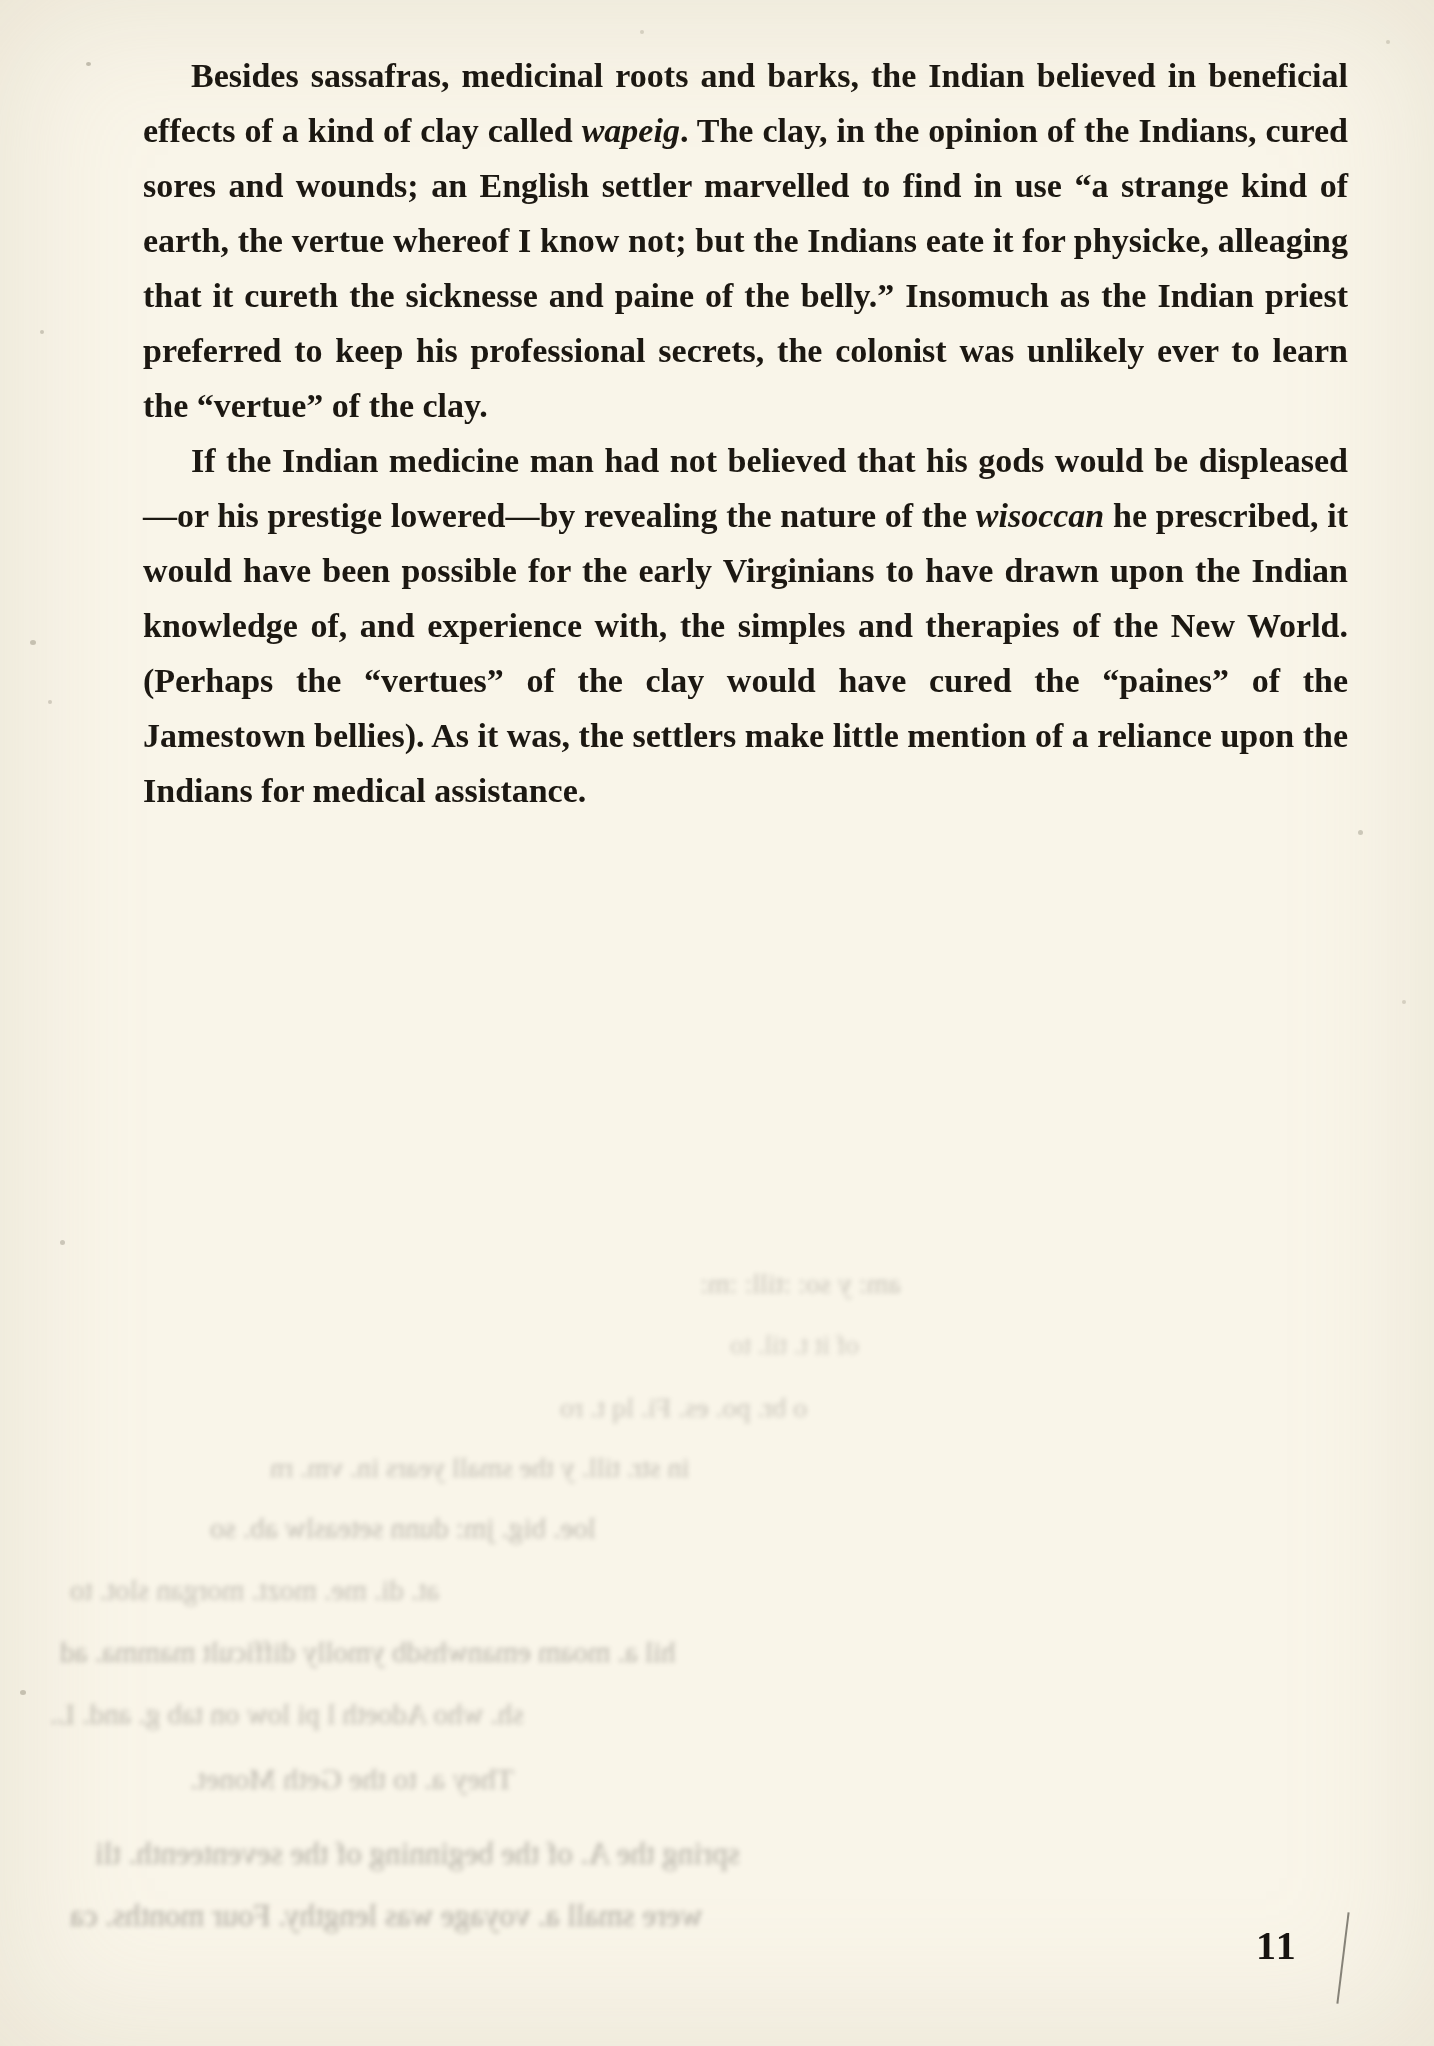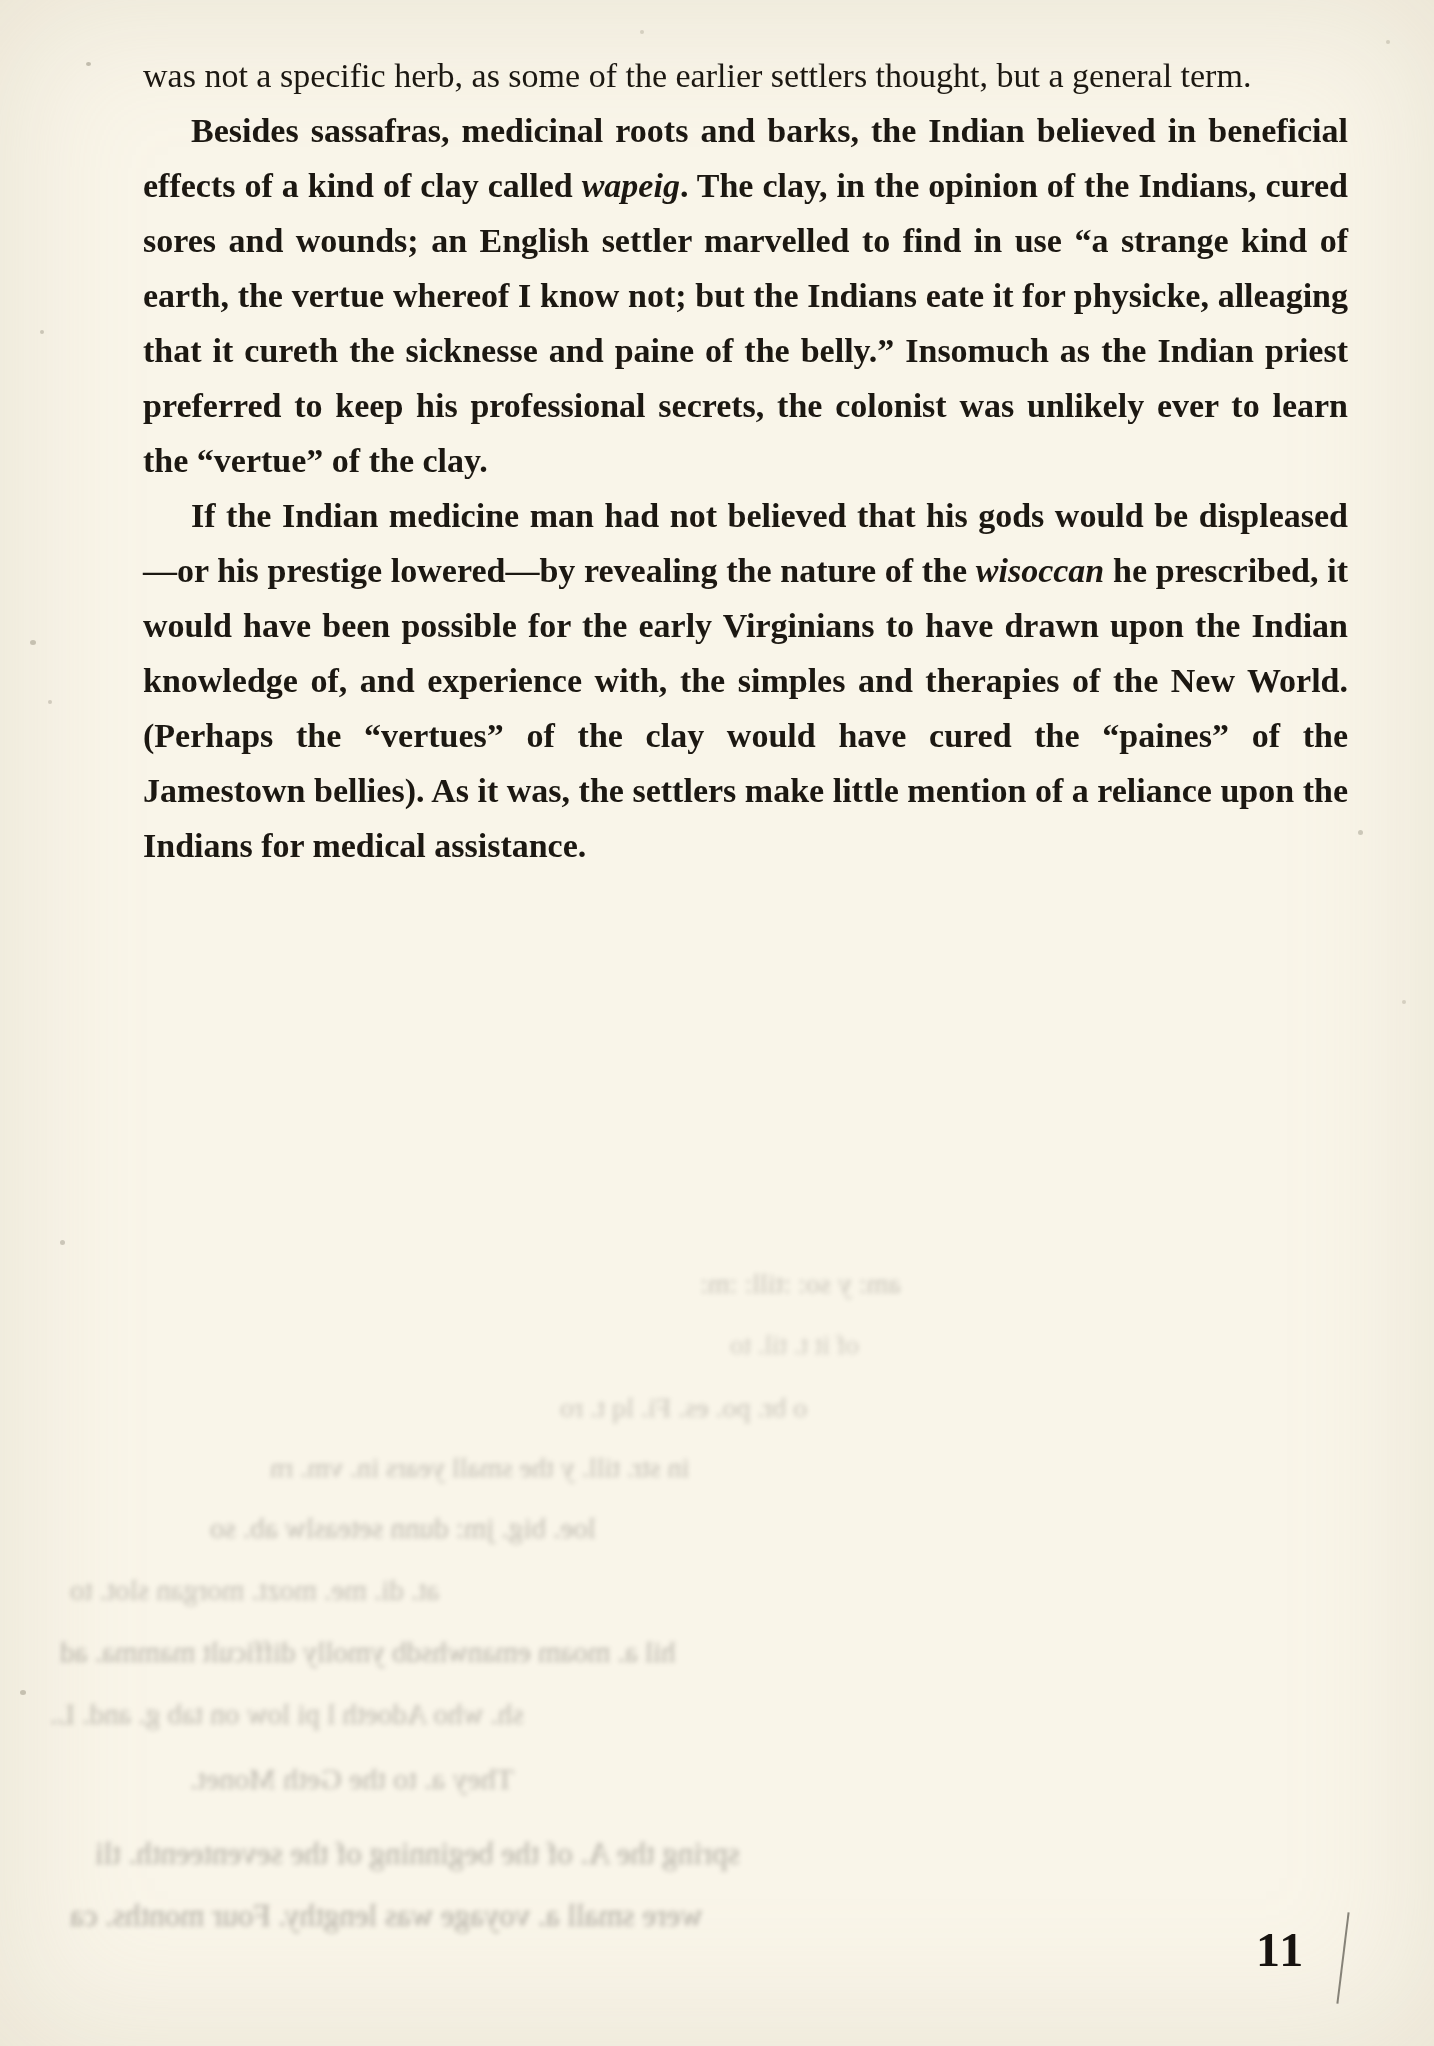--- a/index.html
+++ b/index.html
@@ -33,21 +33,21 @@
     text-indent: 48px;
     font-weight: bold;
   }
   .text-block em {
     font-style: italic;
   }
   .page-number {
     position: absolute;
     left: 1256px;
     top: 1922px;
-    font-size: 48px;
+    font-size: 40px;
     font-weight: bold;
     color: #171310;
     letter-spacing: 2px;
   }
   .scan-artifact-line {
     position: absolute;
     left: 1342px;
     top: 1912px;
     width: 2px;
     height: 92px;
@@ -70,23 +70,20 @@
     border-radius: 50%;
     background: #8d8775;
   }
 </style>
 </head>
 <body>
 
 <div class="page">
 
   <div class="text-block">
-    <p>
-      <span>was not a specific herb, as some of the earlier settlers thought, but a general term.</span>
-    </p>
     <p class="indent">
       <span>Besides sassafras, medicinal roots and barks, the Indian believed in beneficial effects of a kind of clay called </span><em>wapeig</em><span>. The clay, in the opinion of the Indians, cured sores and wounds; an English settler marvelled to find in use “a strange kind of earth, the vertue whereof I know not; but the Indians eate it for physicke, alleaging that it cureth the sicknesse and paine of the belly.” Insomuch as the Indian priest preferred to keep his professional secrets, the colonist was unlikely ever to learn the “vertue” of the clay.</span>
     </p>
     <p class="indent">
       <span>If the Indian medicine man had not believed that his gods would be displeased—or his prestige lowered—by revealing the nature of the </span><em>wisoccan</em><span> he prescribed, it would have been possible for the early Virginians to have drawn upon the Indian knowledge of, and experience with, the simples and therapies of the New World. (Perhaps the “vertues” of the clay would have cured the “paines” of the Jamestown bellies). As it was, the settlers make little mention of a reliance upon the Indians for medical assistance.</span>
     </p>
   </div>
 
   <div class="bleed" style="left:700px; top:1268px; font-size:28px; opacity:0.30;">am:   y so:   :till:   :m:</div>
   <div class="bleed" style="left:730px; top:1330px; font-size:27px; opacity:0.26;">of   it   t.   til.   to</div>

